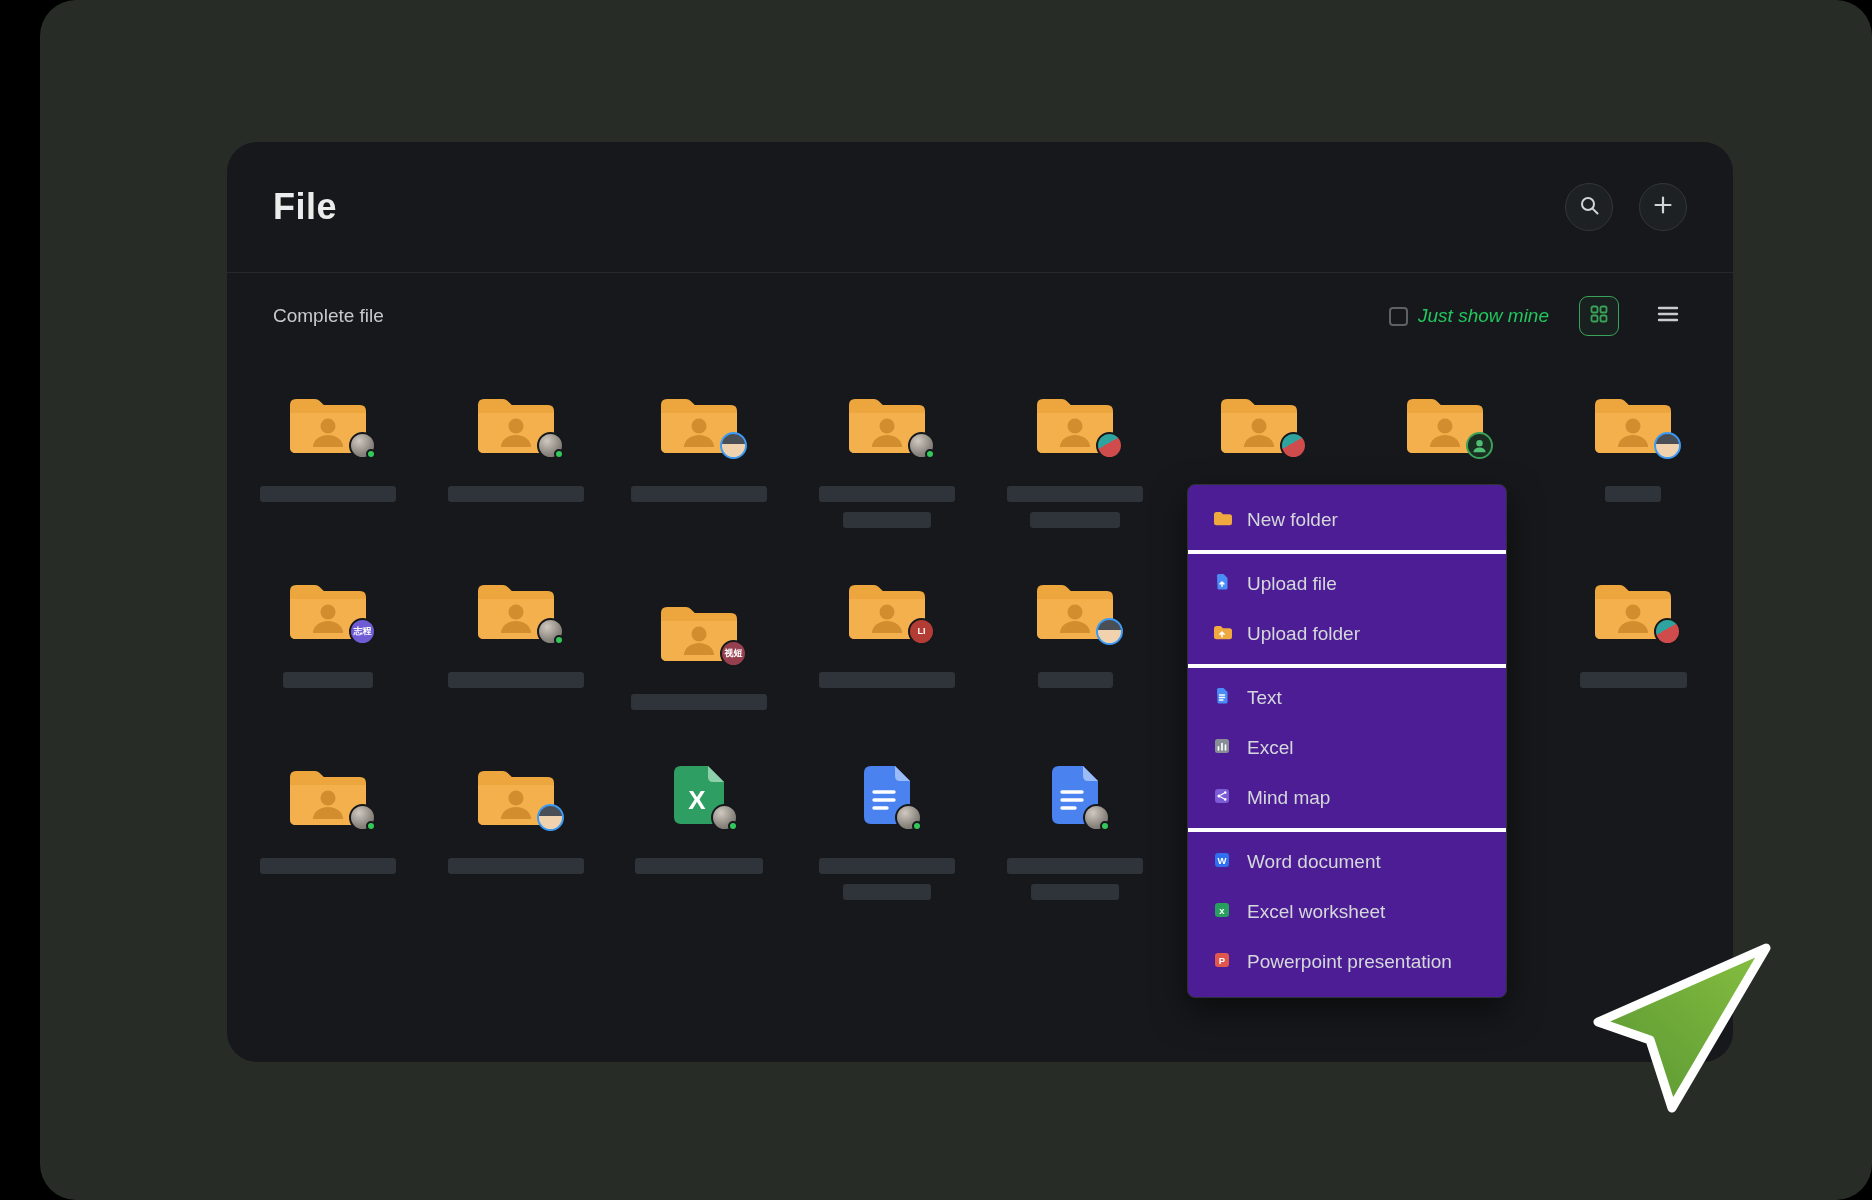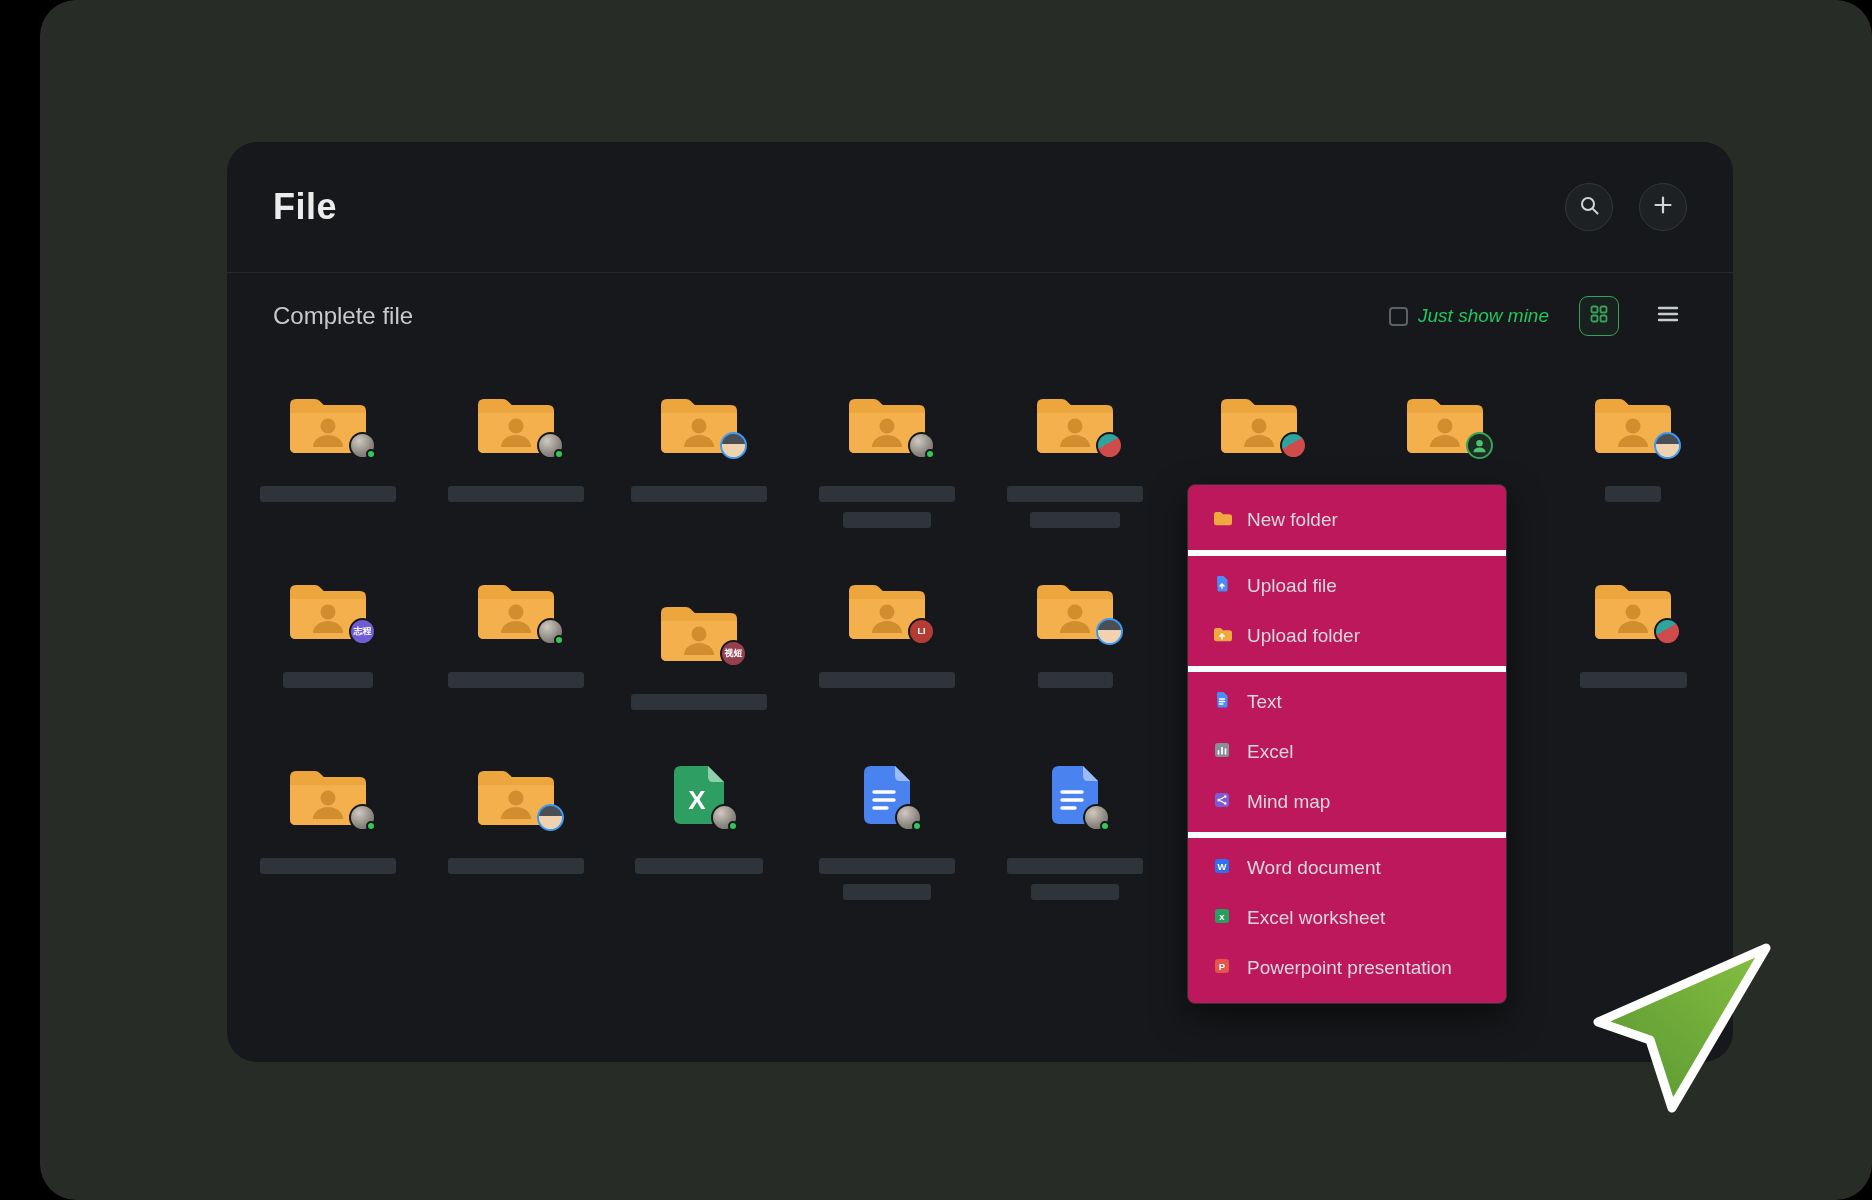--- a/index.html
+++ b/index.html
@@ -10,21 +10,21 @@
 
   
   .win-header{position:absolute;left:46px;right:46px;top:26px;height:78px;display:flex;align-items:center;justify-content:space-between;}
   .win-title{font-size:36px;font-weight:bold;color:#ebecec;letter-spacing:.5px;}
   .header-btns{display:flex;gap:26px;}
   .icon-btn{width:46px;height:46px;border-radius:50%;background:#1e2124;border:1px solid #32363a;display:flex;align-items:center;justify-content:center;cursor:pointer;}
   .win-divider{position:absolute;left:0;right:0;top:130px;height:1px;background:#25282c;}
 
   
   .toolbar{position:absolute;left:46px;right:46px;top:152px;height:44px;display:flex;align-items:center;justify-content:space-between;}
-  .section-label{font-size:24px;color:#c7cacd;text-align:right;}
+  .section-label{font-size:19px;color:#c7cacd;text-align:right;}
   .toolbar-right{display:flex;align-items:center;gap:30px;}
   .filter{display:flex;align-items:center;gap:10px;cursor:pointer;}
   .checkbox{width:19px;height:19px;border:2px solid #5c6166;border-radius:4px;background:transparent;box-sizing:border-box;}
   .filter-label{font-size:19px;color:#22c55e;font-style:italic;}
   .view-btn{width:38px;height:38px;border-radius:9px;border:1.5px solid #3aa159;background:rgba(58,161,89,.07);display:flex;align-items:center;justify-content:center;cursor:pointer;}
   .list-btn{width:38px;height:38px;display:flex;align-items:center;justify-content:center;cursor:pointer;}
 
   
   .grid{position:absolute;inset:0;}
   .cell{position:absolute;width:160px;display:flex;flex-direction:column;align-items:center;cursor:pointer;}
@@ -37,23 +37,23 @@
   .badge-gray{background:radial-gradient(circle at 35% 30%,#cfc9c0,#8a857e 60%,#6f6b65);overflow:visible;}
   .badge-gray::after{content:"";position:absolute;right:-2px;bottom:-2px;width:10px;height:10px;background:#34c759;border:2px solid #16181b;border-radius:50%;box-sizing:border-box;}
   .badge-blueface{background:linear-gradient(180deg,#4a4f55 0%,#4a4f55 42%,#f0d3ae 42%);border-color:#3d9bf5;}
   .badge-purple{background:#6f5bd4;}
   .badge-darkred{background:#96404f;}
   .badge-red{background:#b33d35;}
   .badge-girl{background:linear-gradient(150deg,#2fa39d 0%,#2fa39d 42%,#d04b4b 42%);}
   .badge-green-person{background:#1a2e21;border-color:#3aa159;}
 
   
-  .menu{position:absolute;left:960px;top:342px;width:318px;background:#be185d;border:1px solid #2e3236;border-radius:8px;padding:5px 0;box-shadow:0 14px 34px rgba(0,0,0,.5);z-index:5;}
+  .menu{position:absolute;left:960px;top:342px;width:318px;background:#4c1d95;border:1px solid #2e3236;border-radius:8px;padding:5px 0;box-shadow:0 14px 34px rgba(0,0,0,.5);z-index:5;}
   .menu-group{padding:5px 0;}
-  .menu-group + .menu-group{border-top:6px solid #ffffff;}
+  .menu-group + .menu-group{border-top:4px solid #ffffff;}
   .menu-item{display:flex;align-items:center;gap:15px;height:50px;padding:0 24px;font-size:19px;color:#d5d8db;cursor:pointer;}
   .menu-item svg{flex:0 0 auto;}
 
   
   .cursor{position:absolute;left:1548px;top:938px;width:190px;height:180px;z-index:9;pointer-events:none;}
 </style>
 </head>
 <body>
 
 <div class="stage">

